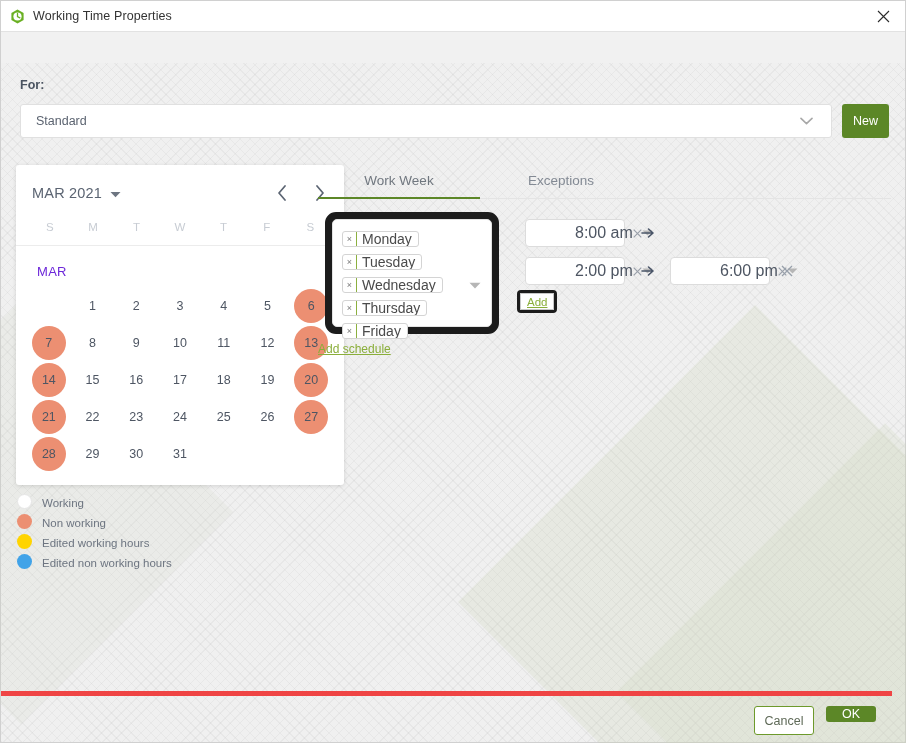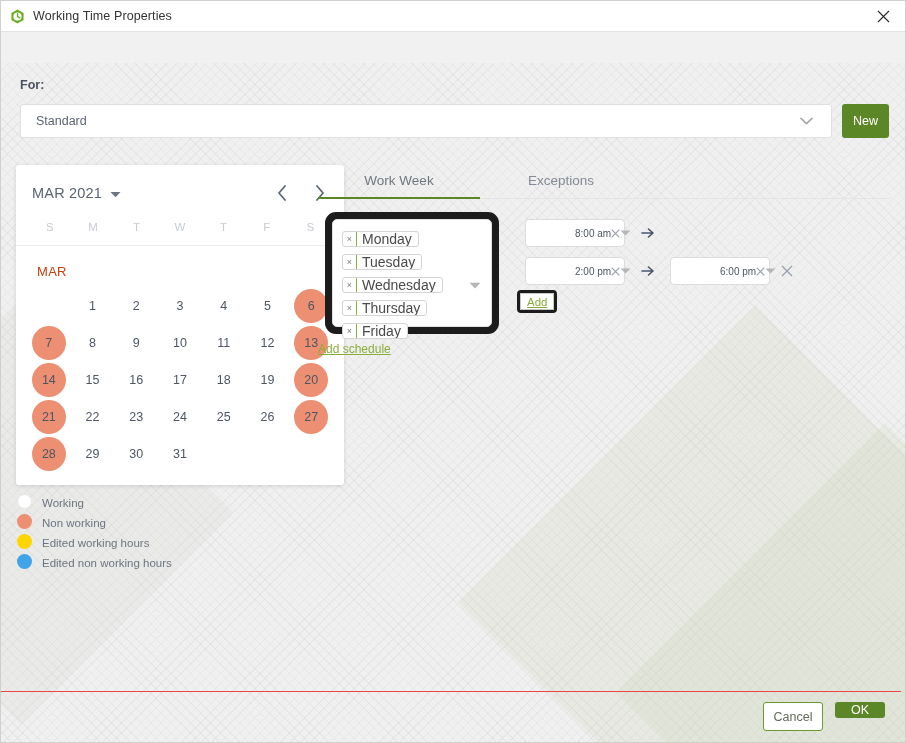--- a/index.html
+++ b/index.html
@@ -186,21 +186,21 @@
     border-bottom: 1px solid #ececec;
   }
   .dow {
     text-align: center;
     font-size: 11.5px;
     color: #c7ccd3;
   }
   #cal-month-name {
     padding: 18px 0 10px 21px;
     font-size: 13px;
-    color: #c2410c;
+    color: #6d28d9;
     letter-spacing: .3px;
   }
   #cal-grid {
     display: grid;
     grid-template-columns: repeat(7, 1fr);
     padding: 0 11px;
     row-gap: 3px;
   }
   .day {
     height: 34px;
@@ -335,21 +335,21 @@
     width: 100px; height: 28px;
     background: #ffffff;
     border: 1px solid #dcdcdc;
     border-radius: 4px;
     display: flex;
     align-items: center;
     cursor: pointer;
   }
   .time-value {
     margin-left: 9px;
-    font-size: 10px;
+    font-size: 16px;
     color: #4d5562;
     white-space: nowrap;
     padding-left: 40px;
   }
   .time-clear {
     margin-left: auto;
     width: 16px;
     display: flex; align-items: center; justify-content: center;
     cursor: pointer;
   }
@@ -400,23 +400,23 @@
     left: 317px; top: 310px;
     font-size: 12px;
     color: #8aae3a;
     text-decoration: underline;
     cursor: pointer;
   }
 
   
   #footer {
     position: absolute;
-    left: 0; right: 4px; bottom: 0;
+    left: 0; right: 13px; bottom: 0;
     height: 51px;
-    border-top: 1px solid #ef4444;
+    border-top: 5px solid #ef4444;
     background: transparent;
     z-index: 4;
   }
   #cancel-button {
     position: absolute;
     right: 78px; top: 10px;
     width: 60px; height: 29px;
     background: #ffffff;
     border: 1px solid #6d9a2b;
     border-radius: 3px;

